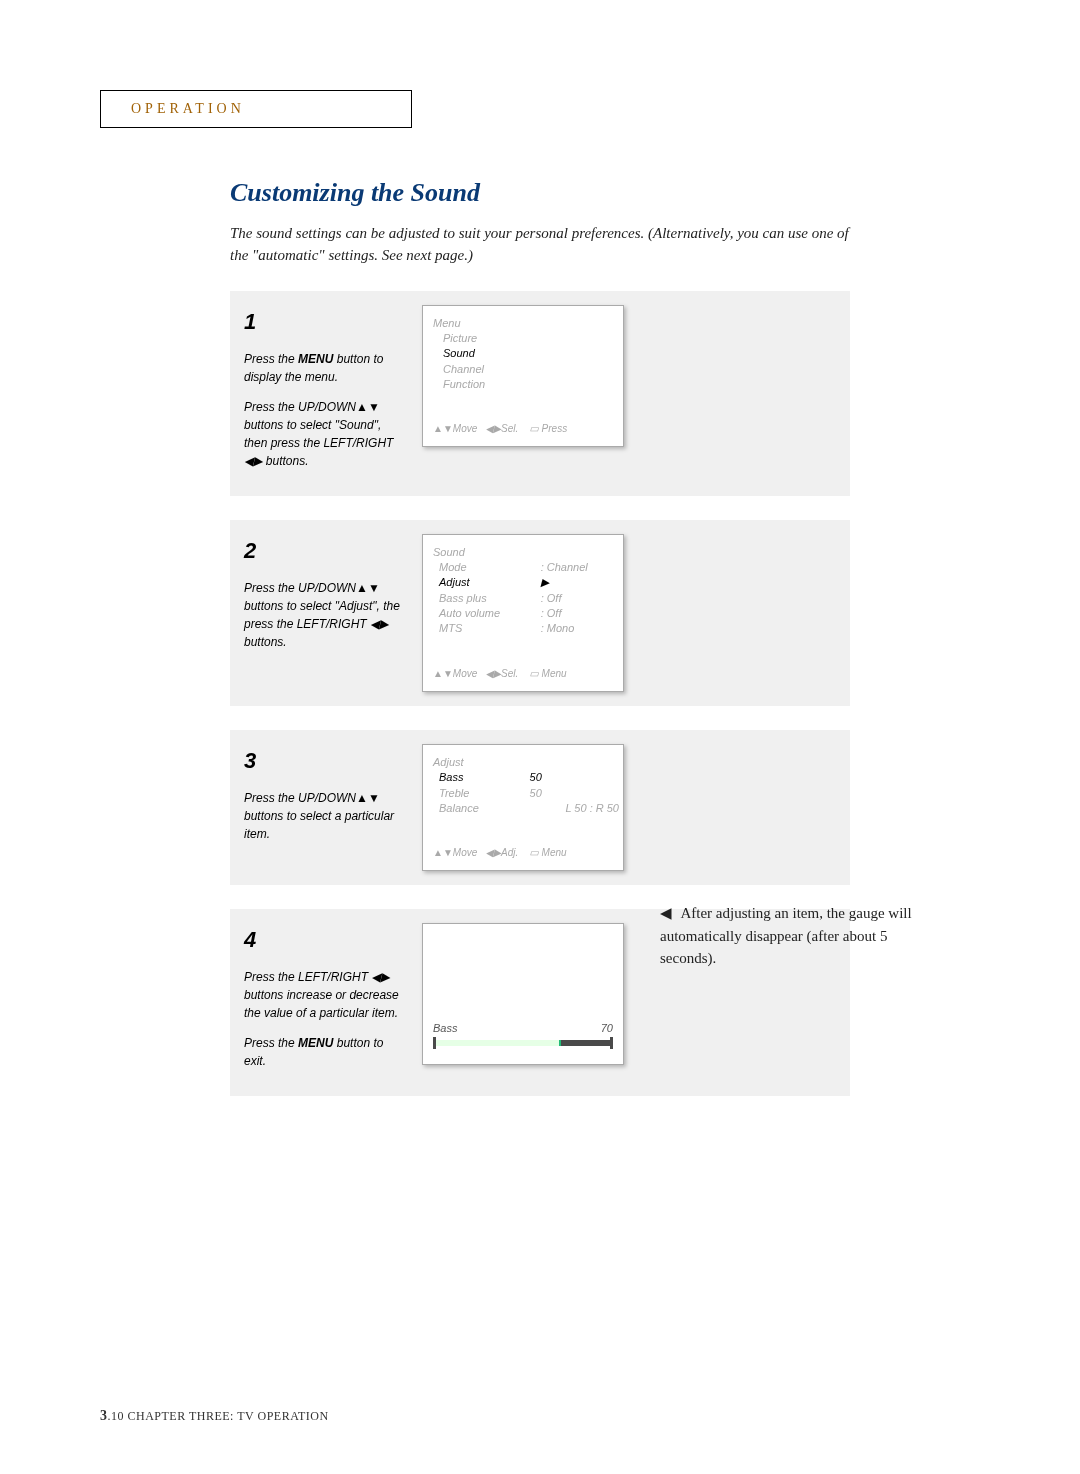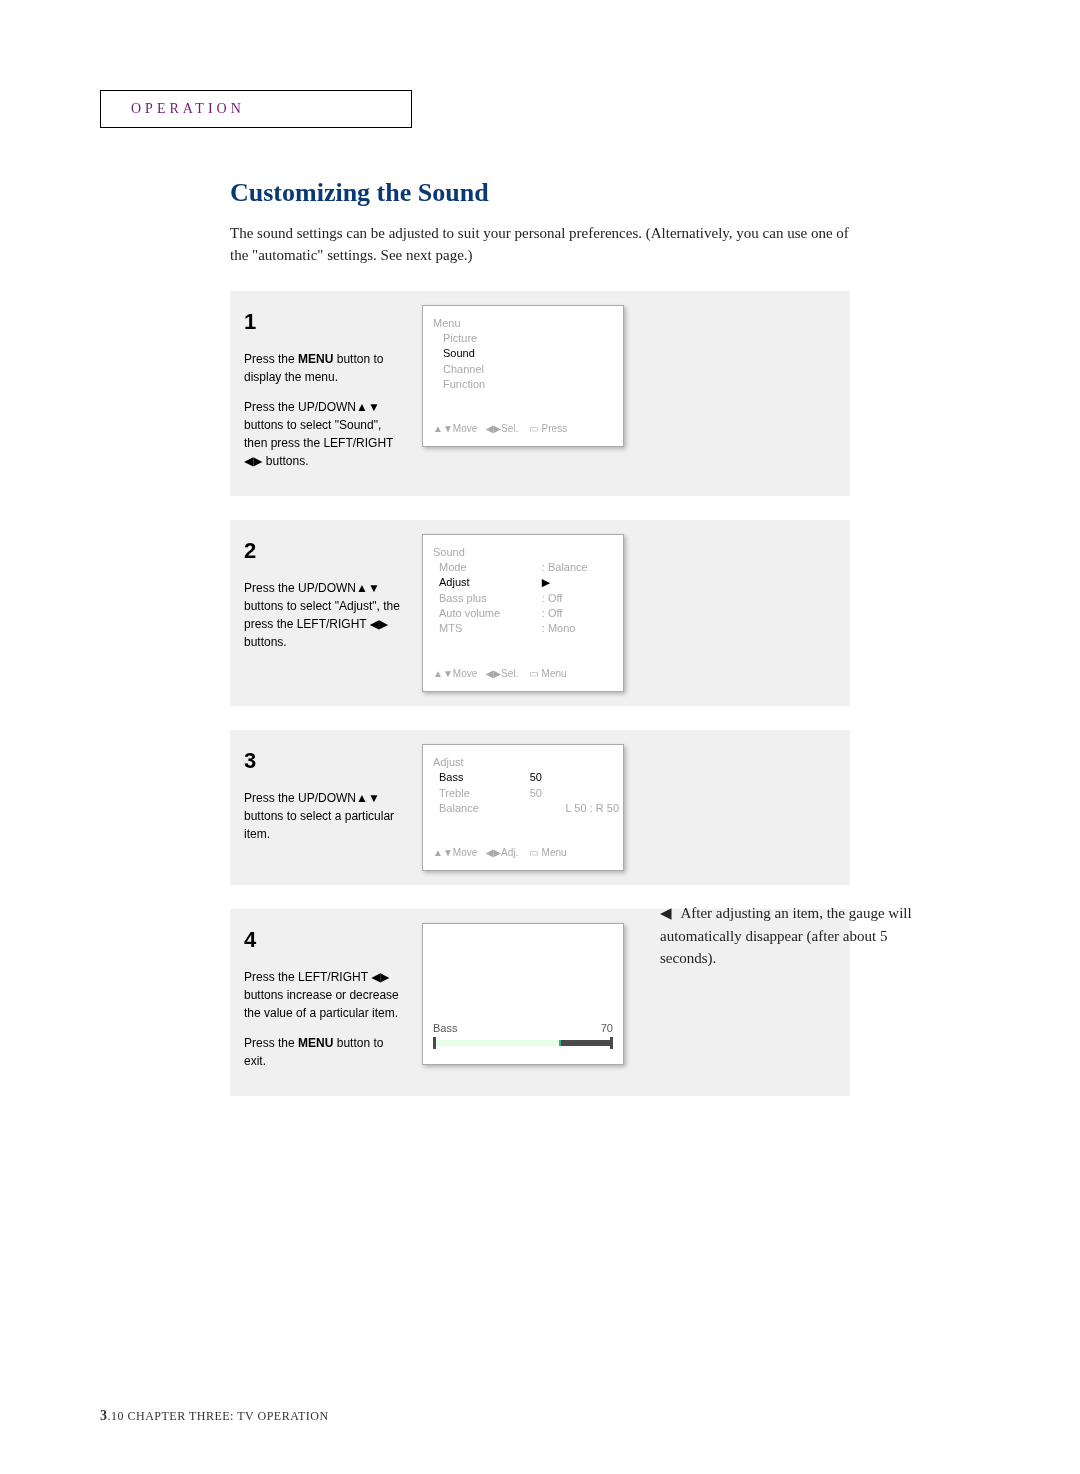--- a/index.html
+++ b/index.html
@@ -17,25 +17,26 @@
   }
   .header-bar {
     border: 1px solid #000;
     padding: 10px 30px;
     margin-left: 0;
     margin-bottom: 50px;
     width: 250px;
     font-family: Georgia, serif;
     letter-spacing: 4px;
     font-size: 14px;
-    color: #701a75;
+    color: #a16207;
   }
   .content {
     margin-left: 130px;
     width: 620px;
+    font-style: italic;
   }
   h2.section-title {
     color: #0a3a75;
     font-family: Georgia, serif;
     font-weight: bold;
     font-size: 26px;
     margin: 0 0 8px 0;
   }
   .intro {
     font-family: Georgia, serif;
@@ -177,21 +178,21 @@
     <div class="step-block">
       <div class="step-text">
         <p class="step-num">2</p>
         <p>Press the UP/DOWN▲▼ buttons to select "Adjust", the press the LEFT/RIGHT ◀▶ buttons.</p>
       </div>
       <div class="osd-box">
         <div class="osd-line">Sound</div>
         <div style="display:table; width:100%; margin-left:6px;">
           <div style="display:table-row">
               <span style="display:table-cell">Mode</span>
-              <span style="display:table-cell">: Balance</span>
+              <span style="display:table-cell">: Channel</span>
             </div>
           <div style="display:table-row" class="osd-sel">
               <span style="display:table-cell">Adjust</span>
               <span style="display:table-cell">▶</span>
             </div>
           <div style="display:table-row">
               <span style="display:table-cell">Bass plus</span>
               <span style="display:table-cell">: Off</span>
             </div>
           <div style="display:table-row">

